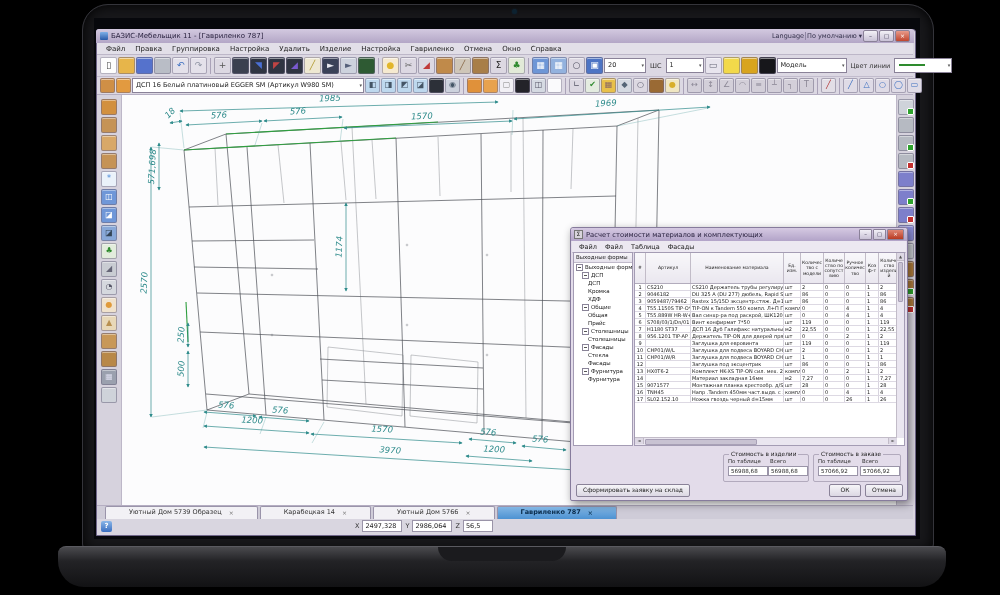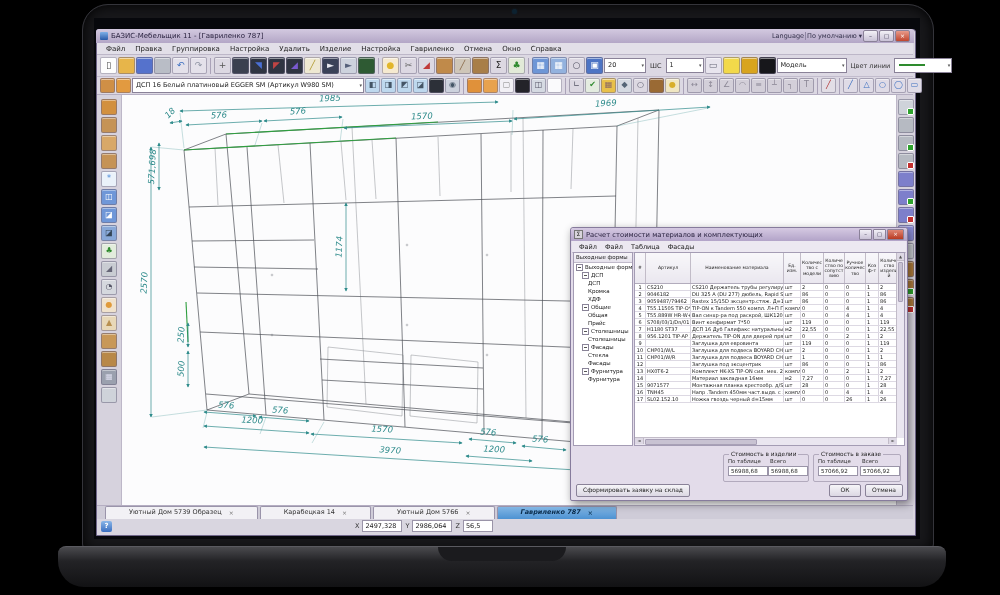--- a/index.html
+++ b/index.html
@@ -56,21 +56,21 @@
   .rli{position:relative;width:14px;height:14px;border:1px solid rgba(110,104,130,.55);border-radius:2px;
     font-size:8px;line-height:13px;text-align:center;flex:none;box-shadow:inset 0 1px 0 rgba(255,255,255,.4);}
   
   .canvas{position:absolute;left:122px;top:95px;width:774px;height:410px;background:#fcfcfd;overflow:hidden;}
   .dimlbl{fill:#2e8b8b;font-size:8.5px;font-style:italic;font-family:"DejaVu Sans",sans-serif;text-anchor:middle;}
   
   .tabsbar{position:absolute;left:97px;top:505px;width:816px;height:14px;background:#cfccd8;
     border-top:1px solid #b5aec2;display:flex;align-items:flex-end;padding-left:8px;box-sizing:border-box;gap:2px;}
   .tab{height:12px;padding:0 23px;background:#f2f1f5;border:1px solid #9a94aa;border-bottom:none;
     border-radius:2px 2px 0 0;font-size:6.5px;line-height:11px;color:#333;display:flex;gap:7px;align-items:flex-start;white-space:nowrap;}
-  .tab.active{background:linear-gradient(#83b6e4,#4d92d2);color:#0a2c4c;font-weight:bold;font-style:italic;}
+  .tab.active{background:linear-gradient(#83b6e4,#4d92d2);color:#0a2c4c;font-weight:bold;}
   .tab .x{font-size:6px;color:#777;}
   .tab.active .x{color:#123e60;}
   .statusbar{position:absolute;left:97px;top:519px;width:816px;height:14px;background:#d9d6e0;
     display:flex;align-items:center;padding:0 4px;box-sizing:border-box;}
   .helpbtn{width:11px;height:11px;background:linear-gradient(#8ab6e8,#3a6ec0);color:#fff;border-radius:2px;
     font-size:7px;line-height:11px;text-align:center;font-weight:bold;}
   .coords{position:absolute;left:258px;display:flex;align-items:center;gap:3px;}
   .clab{font-size:6.5px;color:#333;}
   .cfld{width:34px;height:10px;background:#fff;border:1px solid #9a94a8;font-size:6.5px;line-height:10px;padding:0 2px;color:#222;}
   

